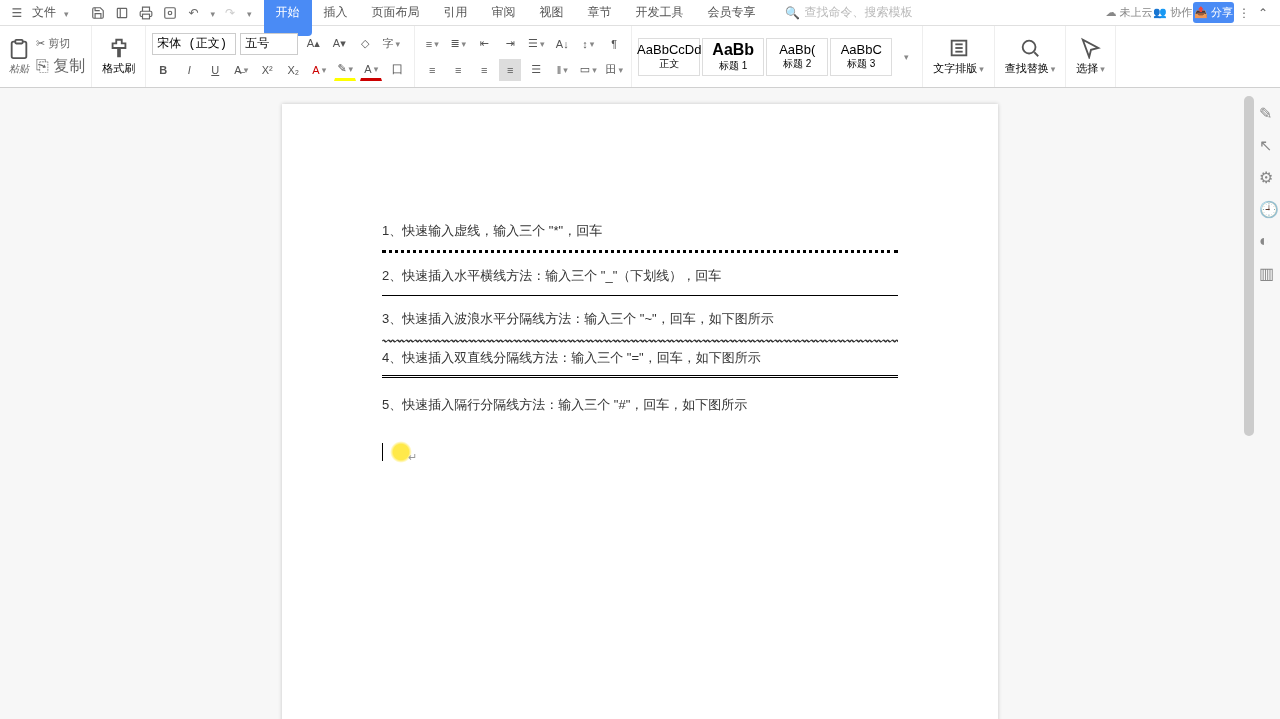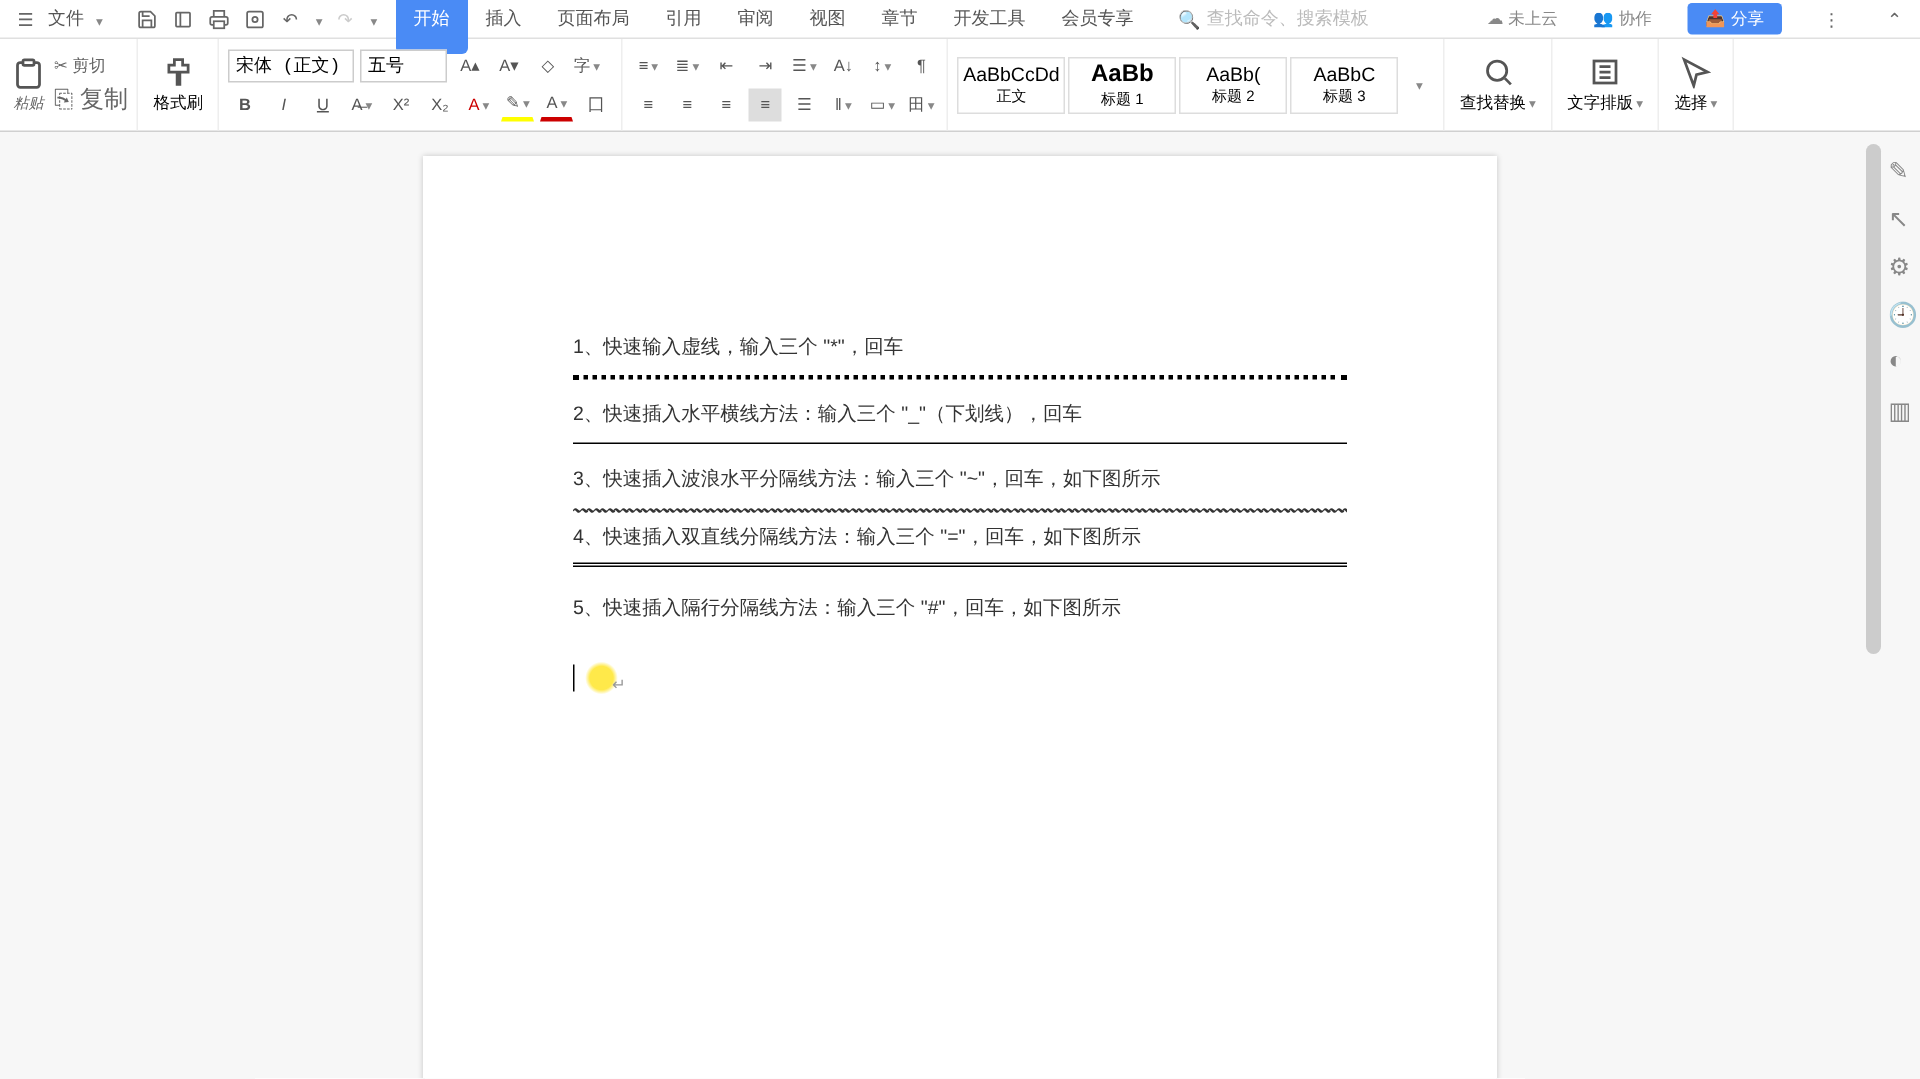--- a/index.html
+++ b/index.html
@@ -5,33 +5,33 @@
 * { margin: 0; padding: 0; box-sizing: border-box; font-family: "Microsoft YaHei", sans-serif; }
 body { background: #fff; width: 1280px; height: 719px; overflow: hidden; position: relative; }
 
 
 .menubar { height: 26px; display: flex; align-items: center; padding: 0 8px; border-bottom: 1px solid #e0e0e0; font-size: 12px; color: #555; }
 .menubar .left { display: flex; align-items: center; gap: 6px; }
 .menubar .tabs { display: flex; align-items: center; gap: 0; margin-left: 12px; }
 .menubar .tab { padding: 15px 12px; cursor: pointer; color: #555; }
 .menubar .tab.active { background: #4a8bf5; color: #fff; border-radius: 4px; }
 .menubar .search { margin-left: 18px; display: flex; align-items: center; color: #bbb; font-size: 12px; }
-.menubar .right { margin-left: auto; display: flex; align-items: center; gap: 24px; }
+.menubar .right { margin-left: auto; display: flex; align-items: center; gap: 1px; }
 .icon-btn { width: 18px; height: 18px; display: inline-flex; align-items: center; justify-content: center; color: #666; cursor: pointer; }
-.share-btn { background: #4a8bf5; color: #fff; padding: 3px 12px; border-radius: 3px; font-size: 11px; }
+.share-btn { background: #4a8bf5; color: #fff; padding: 3px 1px; border-radius: 3px; font-size: 11px; }
 .menubar .txt { font-size: 11px; color: #888; }
 
 
 .ribbon { height: 62px; display: flex; align-items: stretch; border-bottom: 1px solid #d0d0d0; background: #fff; font-size: 11px; }
 .ribbon .grp { display: flex; flex-direction: column; justify-content: center; padding: 2px 6px; border-right: 1px solid #eee; }
 .ribbon .grp .row { display: flex; align-items: center; gap: 4px; height: 26px; }
 .ribbon .grp .lbl { font-size: 10px; color: #666; text-align: center; font-style: italic; }
 .ribbon .btn-s { width: 22px; height: 22px; display: inline-flex; align-items: center; justify-content: center; color: #555; cursor: pointer; border: 1px solid transparent; }
 .ribbon select, .ribbon .combo { height: 22px; font-size: 12px; border: 1px solid #ccc; padding: 0 4px; }
-.style-box { width: 72px; height: 38px; border: 1px solid #ddd; display: flex; flex-direction: column; align-items: center; justify-content: center; font-size: 10px; cursor: pointer; }
+.style-box { width: 62px; height: 38px; border: 1px solid #ddd; display: flex; flex-direction: column; align-items: center; justify-content: center; font-size: 10px; cursor: pointer; }
 .style-box .prev { font-size: 13px; }
 .style-box.s2 .prev { font-weight: bold; font-size: 16px; }
 .ribbon .biggrp { display: flex; flex-direction: column; align-items: center; justify-content: center; padding: 2px 10px; gap: 2px; cursor: pointer; border-right: 1px solid #eee; }
 .ribbon .biggrp svg { width: 22px; height: 22px; }
 
 
 .workspace { position: absolute; top: 88px; left: 0; right: 0; bottom: 0; background: #f7f7f7; display: flex; justify-content: center; overflow: hidden; }
 .page { width: 716px; min-height: 900px; background: #fff; box-shadow: 0 0 4px rgba(0,0,0,0.2); margin-top: 16px; position: relative; padding: 110px 100px 60px 100px; font-size: 13px; color: #333; line-height: 2.6; }
 .page p { margin: 0; }
 .sep-dots { border: none; border-top: 3px dotted #000; margin: 2px 0 6px 0; }
@@ -197,33 +197,33 @@
         <span>标题 2</span>
       </div>
     <div class="style-box">
         <span class="prev">AaBbC</span>
         <span>标题 3</span>
       </div>
     <span class="btn-s arrow-dn"></span>
   </div>
   <div class="biggrp">
     <svg viewBox="0 0 24 24" fill="none" stroke="#555" stroke-width="2">
-        <circle cx="11" cy="11" r="7"></circle>
-        <line x1="21" y1="21" x2="16.65" y2="16.65"></line>
-      </svg>
-    <span class="lbl arrow-dn">查找替换</span>
-  </div>
-  <div class="biggrp">
-    <svg viewBox="0 0 24 24" fill="none" stroke="#555" stroke-width="2">
         <rect x="4" y="4" width="16" height="16"></rect>
         <line x1="8" y1="8" x2="16" y2="8"></line>
         <line x1="8" y1="12" x2="16" y2="12"></line>
         <line x1="8" y1="16" x2="16" y2="16"></line>
       </svg>
     <span class="lbl arrow-dn">文字排版</span>
+  </div>
+  <div class="biggrp">
+    <svg viewBox="0 0 24 24" fill="none" stroke="#555" stroke-width="2">
+        <circle cx="11" cy="11" r="7"></circle>
+        <line x1="21" y1="21" x2="16.65" y2="16.65"></line>
+      </svg>
+    <span class="lbl arrow-dn">查找替换</span>
   </div>
   <div class="biggrp">
     <svg viewBox="0 0 24 24" fill="none" stroke="#555" stroke-width="2">
         <path d="M3 3l7 19 2-8 8-2z"></path>
       </svg>
     <span class="lbl arrow-dn">选择</span>
   </div>
 </div>
 
 <div class="workspace">

